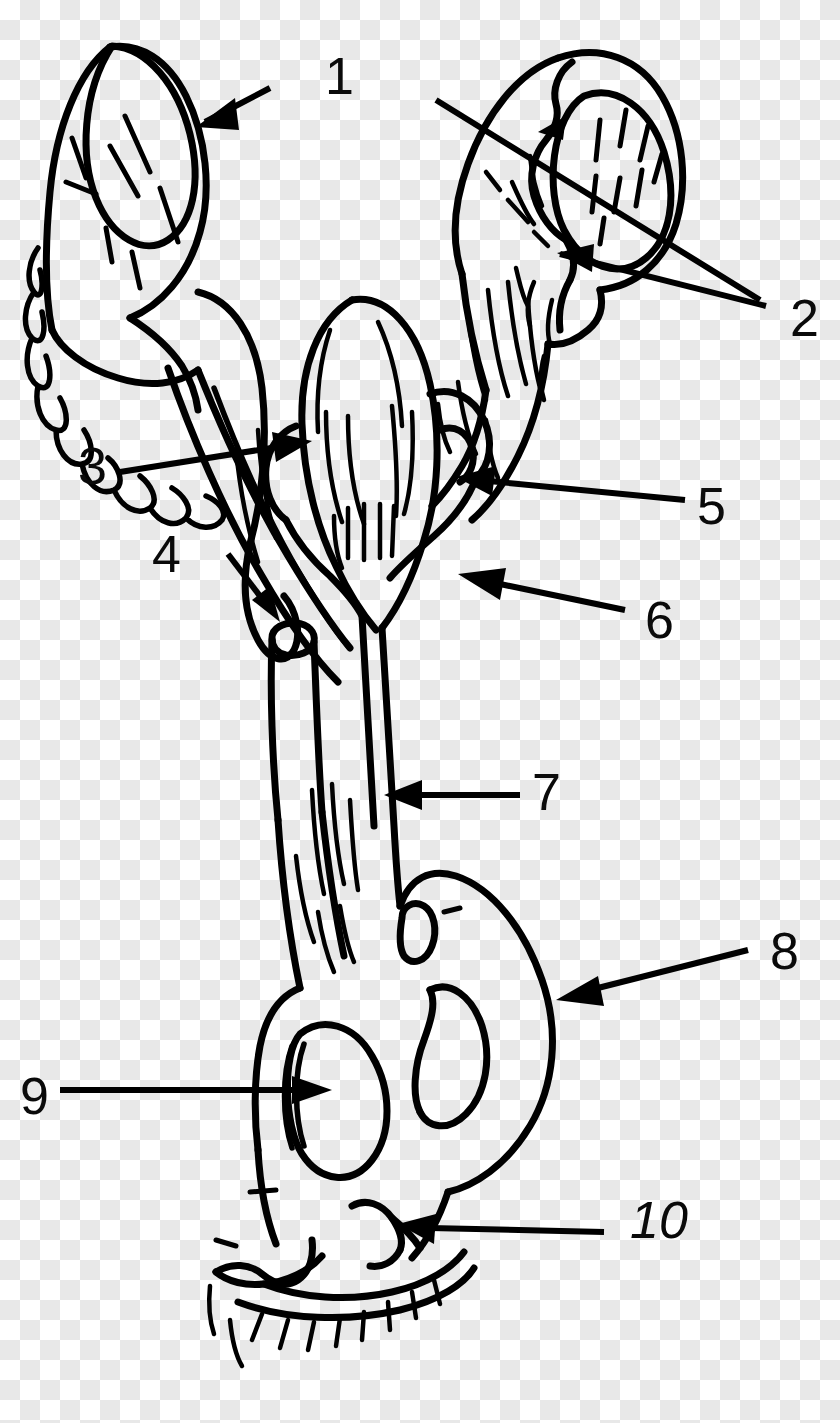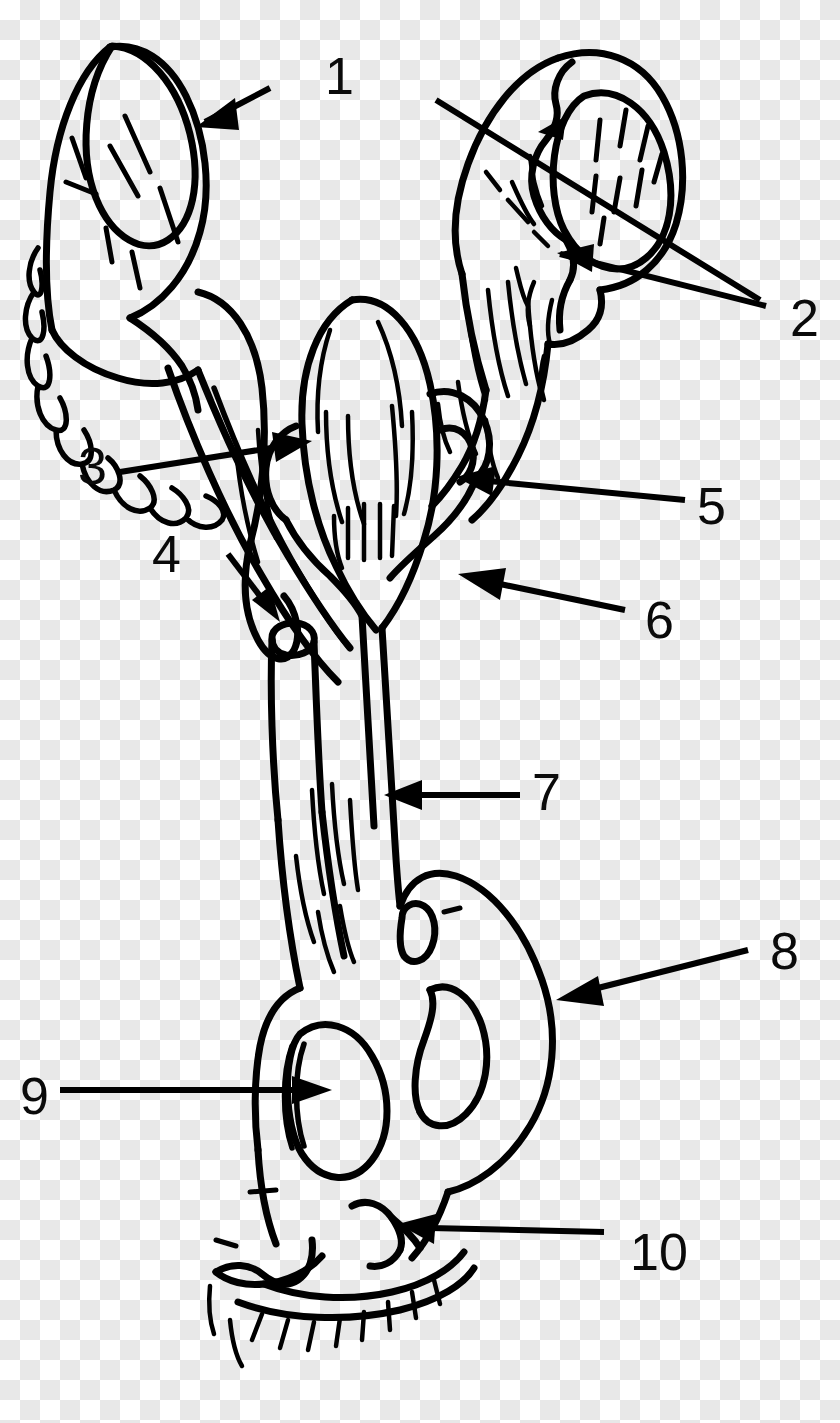--- a/index.html
+++ b/index.html
@@ -319,15 +319,15 @@
 
   <div class="label-num" style="left:325px; top:50px;">1</div>
   <div class="label-num" style="left:790px; top:292px;">2</div>
   <div class="label-num" style="left:78px; top:440px;">3</div>
   <div class="label-num" style="left:152px; top:528px;">4</div>
   <div class="label-num" style="left:697px; top:480px;">5</div>
   <div class="label-num" style="left:645px; top:594px;">6</div>
   <div class="label-num" style="left:532px; top:766px;">7</div>
   <div class="label-num" style="left:770px; top:925px;">8</div>
   <div class="label-num" style="left:20px; top:1070px;">9</div>
-  <div class="label-num" style="left:630px; top:1226px;">10</div>
+  <div class="label-num" style="left:630px; top:1194px;font-style:italic;">10</div>
 
 </div>
 
 </body></html>

